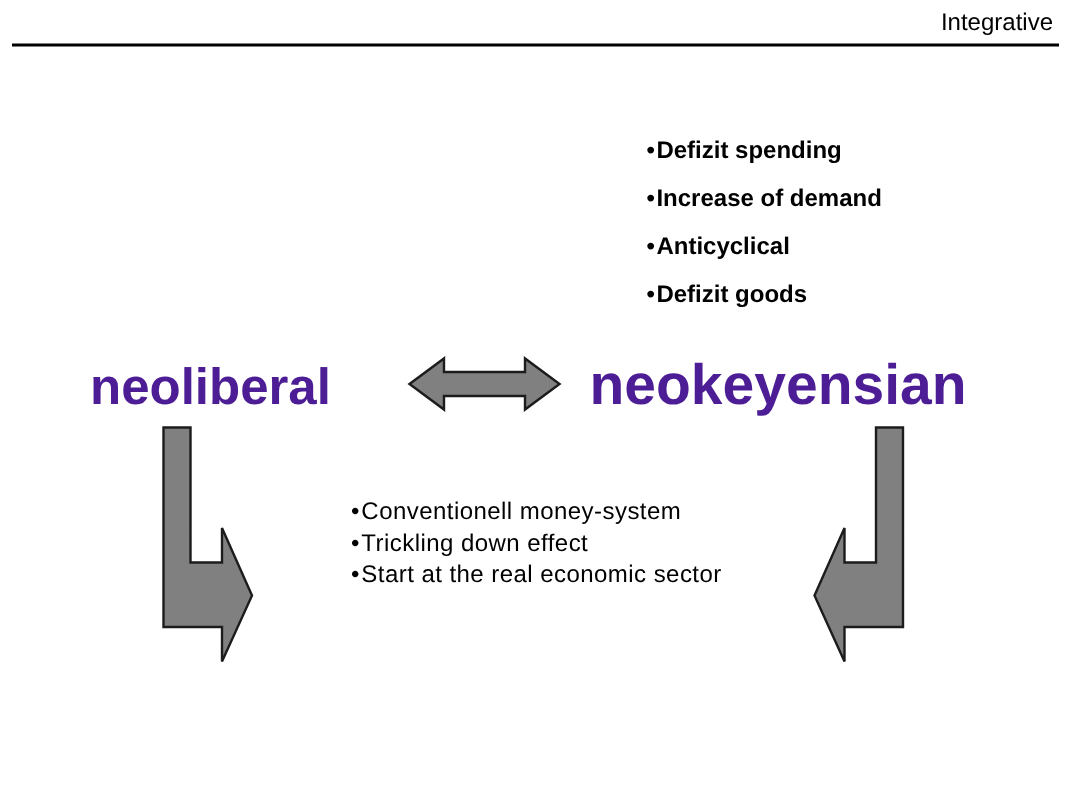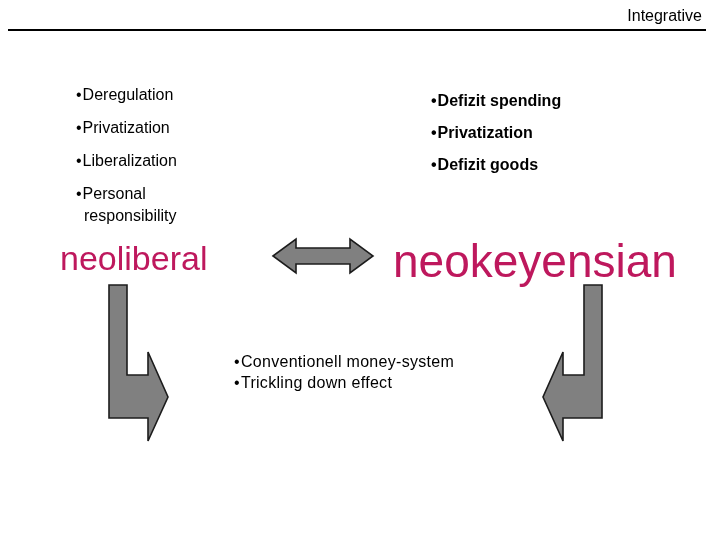--- a/index.html
+++ b/index.html
@@ -55,42 +55,42 @@
   }
   .list-left li { margin-bottom: 11px; }
   .list-right {
     top: 90px;
     left: 431px;
     width: 220px;
     line-height: 22px;
   }
   .list-right li { margin-bottom: 10px; font-weight: bold; }
   .list-center {
-    top: 351px;
+    top: 331px;
     left: 234px;
     width: 280px;
     line-height: 21px;
     letter-spacing: 0.3px;
   }
   .heading {
     position: absolute;
-    font-weight: normal;
+    font-weight: bold;
     line-height: 1;
     white-space: nowrap;
-    color: #be185d;
+    color: #4c1d95;
   }
   .heading-left {
     top: 241px;
     left: 60px;
     font-size: 34px;
   }
   .heading-right {
     top: 238px;
     left: 393px;
-    font-size: 46px;
+    font-size: 38px;
   }
   .arrow-svg {
     position: absolute;
     display: block;
   }
   .double-arrow {
     top: 236px;
     left: 270px;
   }
   .bent-arrow-left {
@@ -108,30 +108,25 @@
   }
 </style>
 </head>
 <body>
 
 <div class="slide">
 
   <span class="slide-title">Integrative</span>
   <div class="header-rule"></div>
 
-  <ul class="bullets list-left">
-    <li><span class="bullet-glyph">•</span><span>Deregulation</span></li>
-    <li><span class="bullet-glyph">•</span><span>Privatization</span></li>
-    <li><span class="bullet-glyph">•</span><span>Liberalization</span></li>
-    <li><span class="bullet-glyph">•</span><span>Personal responsibility</span></li>
-  </ul>
 
   <ul class="bullets list-right">
     <li><span class="bullet-glyph">•</span><span>Defizit spending</span></li>
-    <li><span class="bullet-glyph">•</span><span>Privatization</span></li>
+    <li><span class="bullet-glyph">•</span><span>Increase of demand</span></li>
+    <li><span class="bullet-glyph">•</span><span>Anticyclical</span></li>
     <li><span class="bullet-glyph">•</span><span>Defizit goods</span></li>
   </ul>
 
   <div class="heading heading-left">neoliberal</div>
 
   <svg class="arrow-svg double-arrow" width="106" height="40" viewBox="0 0 106 40">
     <path class="arrow-shape" d="M3,20 L26,3 L26,12 L80,12 L80,3 L103,20 L80,37 L80,28 L26,28 L26,37 Z" fill="#808080"></path>
   </svg>
 
   <div class="heading heading-right">neokeyensian</div>
@@ -140,15 +135,16 @@
     <path class="arrow-shape" d="M9,2 L27,2 L27,92 L48,92 L48,69 L68,114 L48,158 L48,135 L9,135 Z" fill="#808080"></path>
   </svg>
 
   <svg class="arrow-svg bent-arrow-right" width="75" height="162" viewBox="0 0 75 162">
     <path class="arrow-shape" d="M66,2 L48,2 L48,92 L27,92 L27,69 L7,114 L27,158 L27,135 L66,135 Z" fill="#808080"></path>
   </svg>
 
   <ul class="bullets list-center">
     <li><span class="bullet-glyph">•</span><span>Conventionell money-system</span></li>
     <li><span class="bullet-glyph">•</span><span>Trickling down effect</span></li>
+    <li><span class="bullet-glyph">•</span><span>Start at the real economic sector</span></li>
   </ul>
 
 </div>
 
 </body></html>

